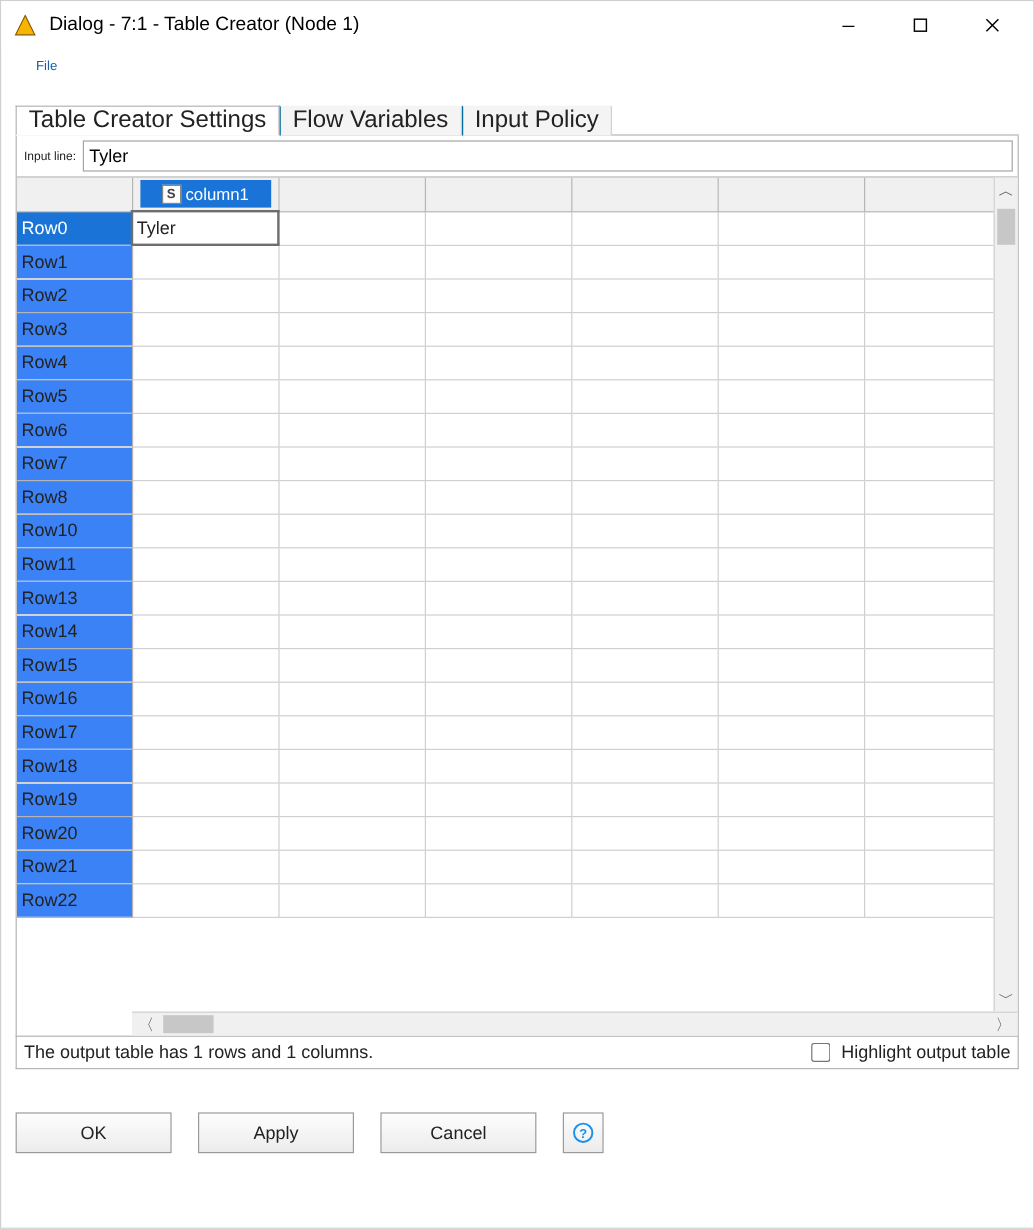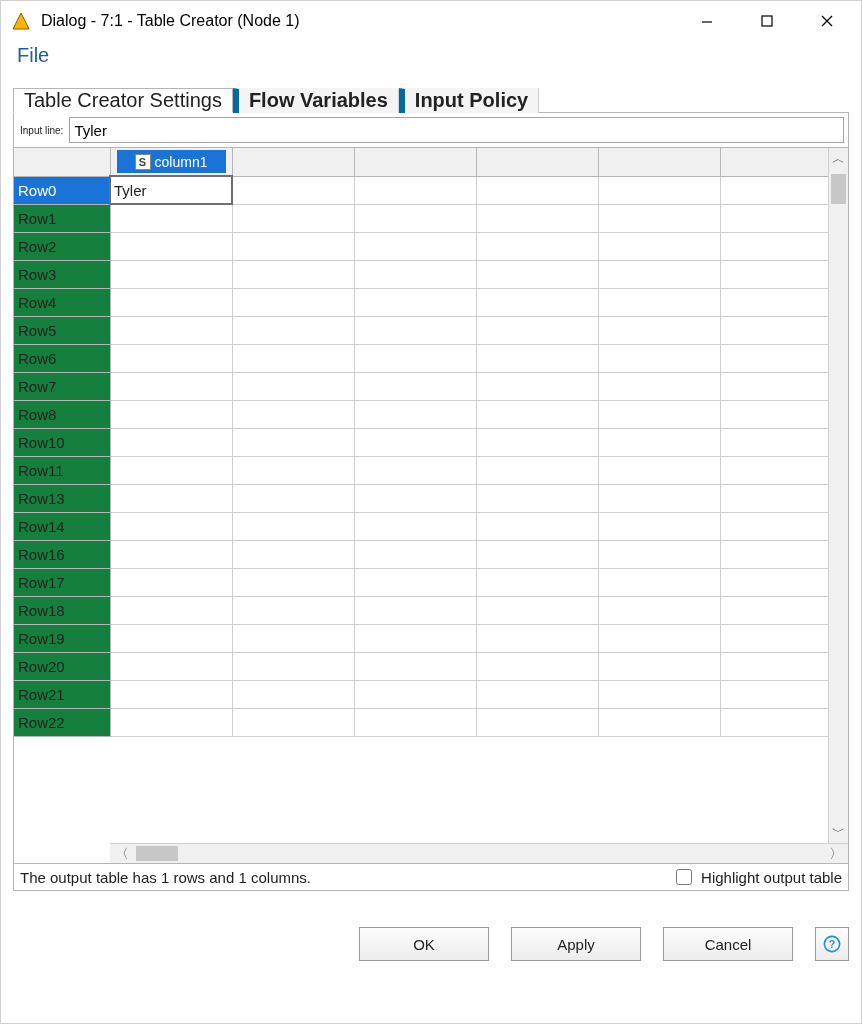--- a/index.html
+++ b/index.html
@@ -47,22 +47,23 @@
 
   
   .menubar {
     height: 28px;
     display:flex;
     align-items:center;
     padding: 0 12px;
   }
   .menu-item {
     color:#1a5ea8;
-    font-size:20px;
+    font-size:11px;
     padding: 2px 4px;
+    margin-left: 13px;
   }
 
   
   .content {
     padding: 18px 12px 8px 12px;
   }
 
   
   .tabs {
     display:flex;
@@ -72,21 +73,21 @@
     padding: 0 10px;
     font-size:20px;
     color:#222;
     border:1px solid transparent;
     border-bottom:none;
     margin-right:0px;
     position:relative;
     top:1px;
     background:#f4f4f4;
   }
-  .tab + .tab { border-left:6px solid #0369a1; border-right:1px solid #d0d0d0;font-weight:bold; }
+  .tab + .tab { border-left:1px solid #0369a1; border-right:1px solid #d0d0d0; }
   .tab.active {
     background:#ffffff;
     border:1px solid #b5b5b5;
     border-bottom:1px solid #ffffff;
   }
   .tab:nth-child(2){ border-right:1px solid #d0d0d0;}
   .tab:nth-child(3){ border-right:1px solid #d0d0d0;}
 
   
   .pane {
@@ -142,21 +143,21 @@
   }
   table.grid thead th {
     background:#f0f0f0;
     font-weight:normal;
     border:1px solid #b5b5b5;
     border-top:none;
   }
   table.grid thead th:first-child { border-left:none; }
   table.grid thead th:last-child  { border-right:none; }
   table.grid tbody th.rowhdr {
-    background:#15803d;
+    background:#3b82f6;
     font-weight:normal;
     border:1px solid #b5b5b5;
     border-left:none;
     padding-left:4px;
   }
   table.grid tbody tr:first-child th.rowhdr {
     background:#1a74d8;
     color:#ffffff;
   }
   table.grid tbody td { background:#ffffff; border-left:1px solid #cfcfcf; border-right:1px solid #cfcfcf; }
@@ -257,21 +258,21 @@
     display:flex;align-items:center;gap:6px;
   }
   .status-row input[type=checkbox] {
     width:16px;height:16px;
     accent-color:#555;
   }
 
   
   .button-row {
     display:flex;
-    justify-content:flex-end;
+    justify-content:flex-start;
     align-items:center;
     gap:22px;
     padding-top:36px;
     padding-bottom:14px;
   }
   .btn {
     min-width:130px;
     height:34px;
     border:1px solid #9a9a9a;
     background:linear-gradient(#fdfdfd,#ececec);
@@ -478,20 +479,29 @@
               <tr>
                 <th class="rowhdr">Row14</th>
                 <td></td>
                 <td></td>
                 <td></td>
                 <td></td>
                 <td></td>
                 <td></td>
               </tr>
               <tr>
+                <th class="rowhdr">Row15</th>
+                <td></td>
+                <td></td>
+                <td></td>
+                <td></td>
+                <td></td>
+                <td></td>
+              </tr>
+              <tr>
                 <th class="rowhdr">Row16</th>
                 <td></td>
                 <td></td>
                 <td></td>
                 <td></td>
                 <td></td>
                 <td></td>
               </tr>
               <tr>
                 <th class="rowhdr">Row17</th>

